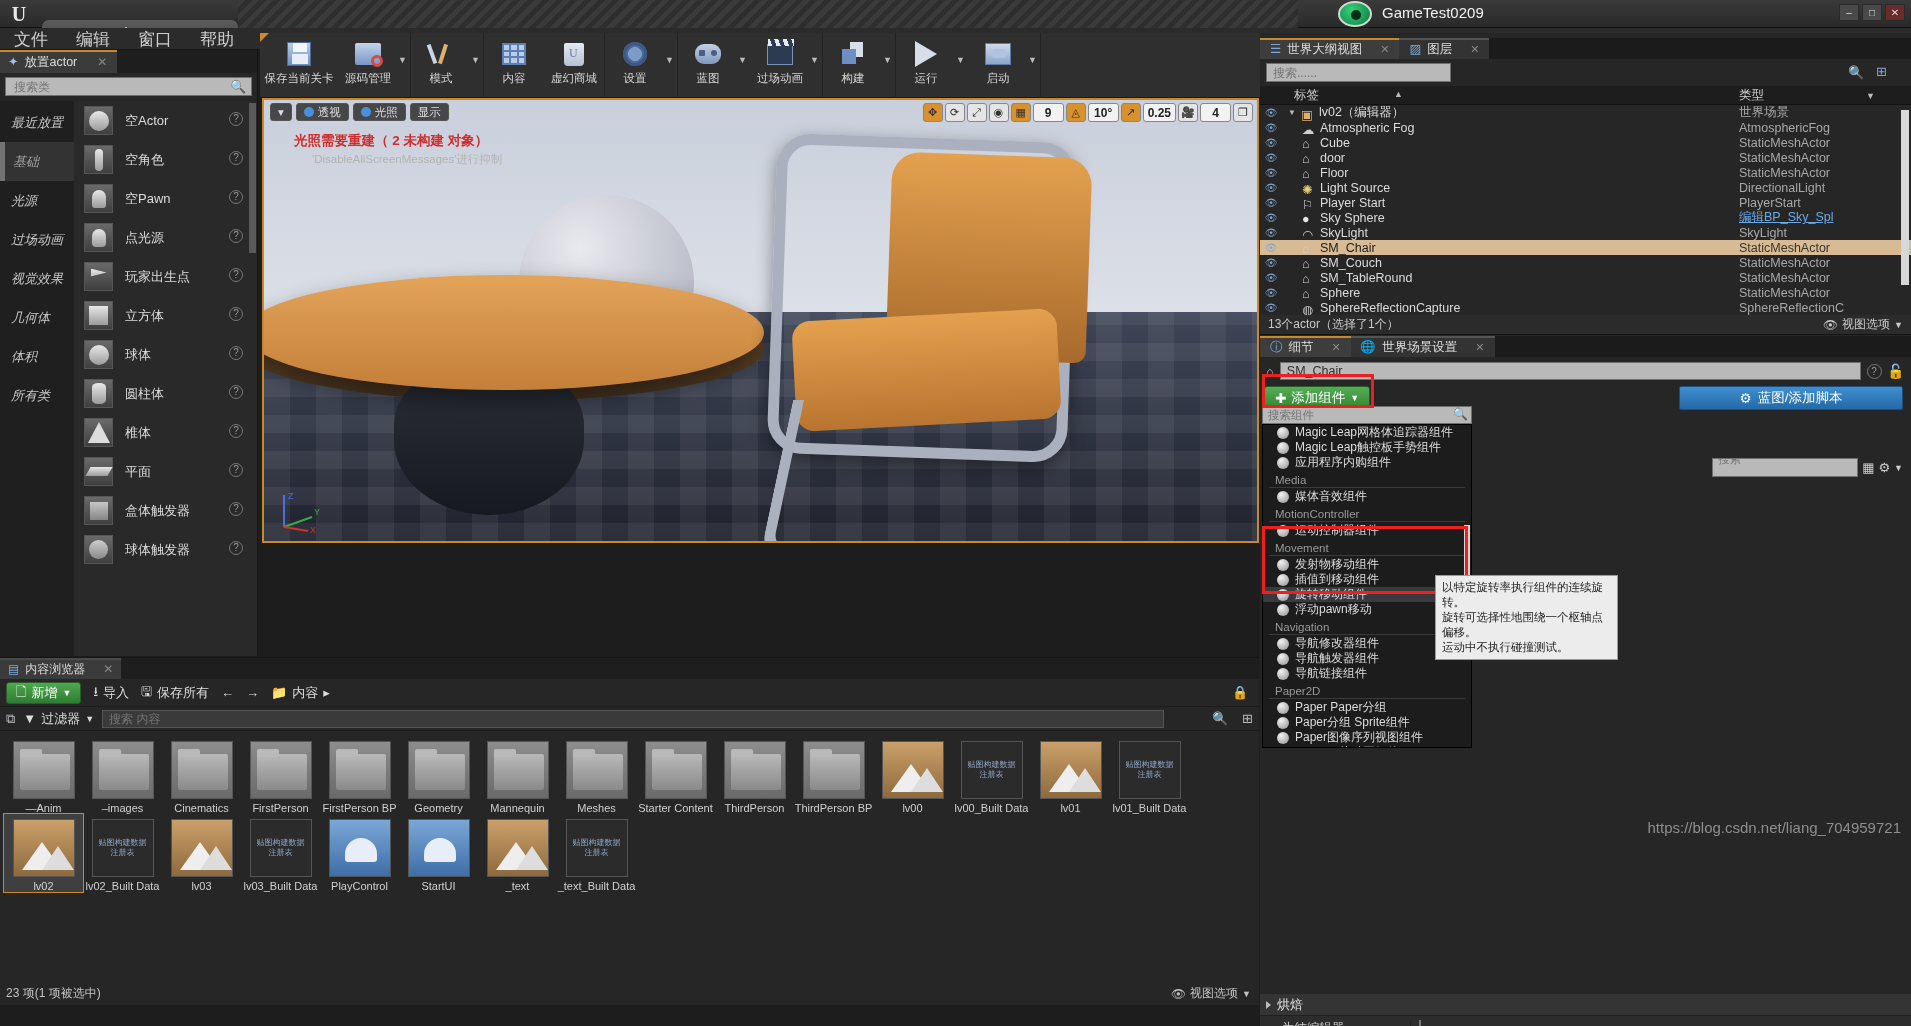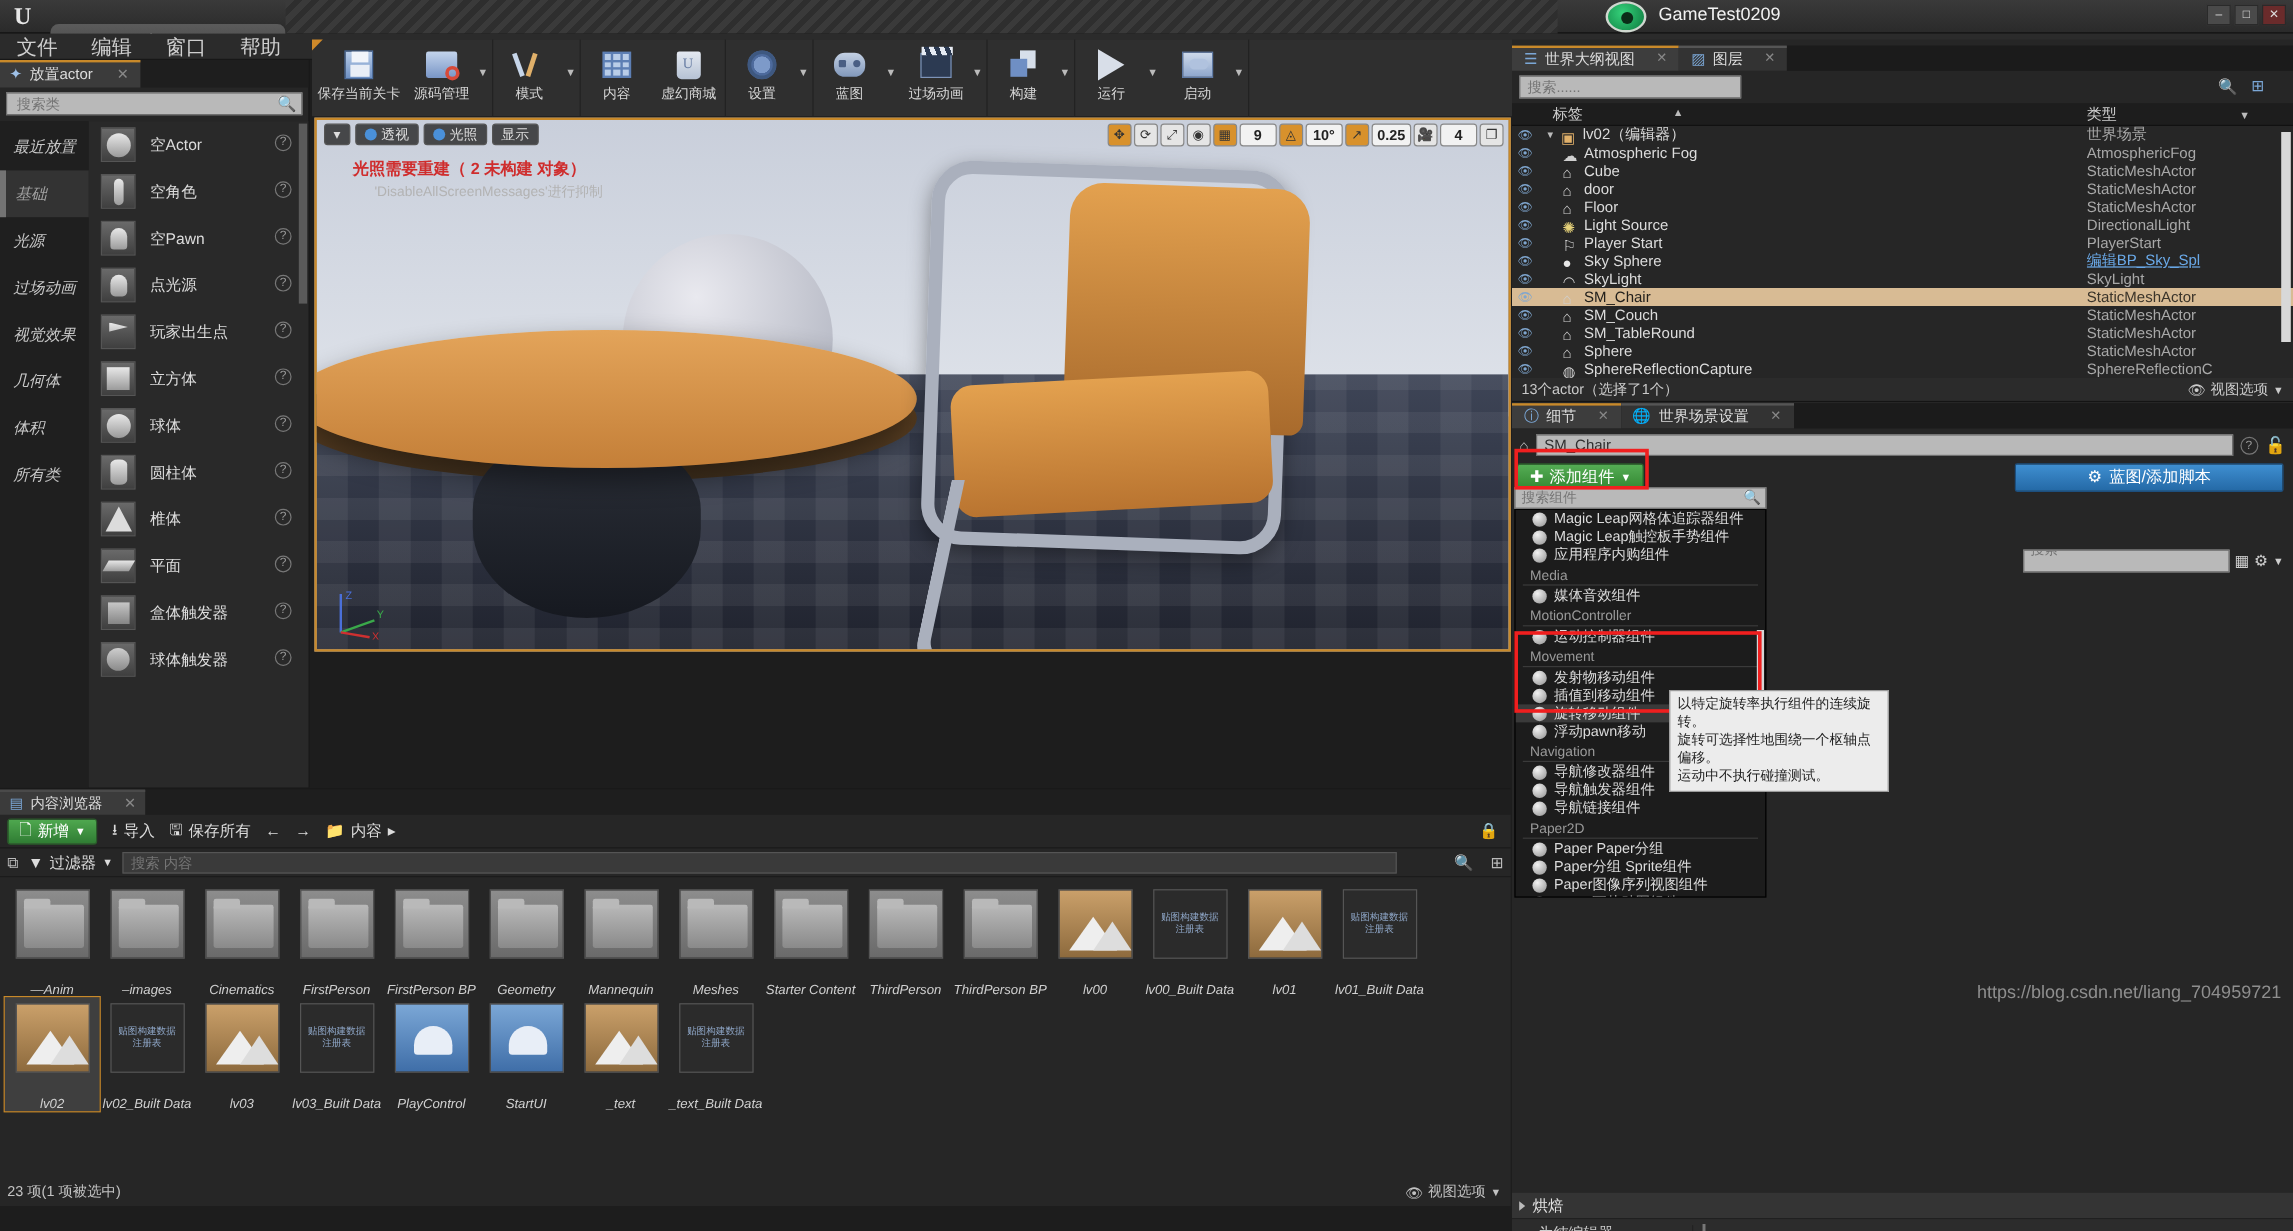--- a/index.html
+++ b/index.html
@@ -180,21 +180,21 @@
   .cb-thumb.map{background:linear-gradient(#caa06a,#8d6a3d);}
   .cb-thumb.map::before{content:"";position:absolute;left:8px;top:22px;width:0;height:0;
      border-left:20px solid transparent;border-right:20px solid transparent;border-bottom:28px solid #eee;}
   .cb-thumb.map::after{content:"";position:absolute;left:28px;top:26px;width:0;height:0;
      border-left:16px solid transparent;border-right:16px solid transparent;border-bottom:24px solid #ddd;}
   .cb-thumb.data{background:#2b2b2b;display:flex;align-items:center;justify-content:center;
      color:#8fa7c8;font-size:8px;line-height:10px;padding:3px;text-align:center;}
   .cb-thumb.blue{background:linear-gradient(#7ba7d6,#3f6ea8);}
   .cb-thumb.blue::before{content:"";position:absolute;left:15px;top:18px;width:32px;height:24px;
      background:#e8eef7;border-radius:16px 16px 3px 3px;}
-  .cb-caption{font-size:11px;color:#d0d0d0;margin-top:20px;line-height:12px;font-style:italic;}
+  .cb-caption{font-size:11px;color:#d0d0d0;margin-top:3px;line-height:12px;}
   .cb-status{position:absolute;left:6px;bottom:3px;font-size:12px;color:#c2c2c2;}
   .cb-status-r{position:absolute;right:8px;bottom:3px;font-size:12px;color:#c2c2c2;display:flex;gap:4px;align-items:center;}
 
   
   .right-col{position:absolute; left:1260px; top:33px; width:651px; height:993px; background:#262626;}
   .outliner{position:absolute;left:0;top:5px;width:651px;height:297px;background:#262626;border-bottom:1px solid #141414;}
   .ol-tabbar{height:21px;background:#1b1b1b;position:relative;display:flex;}
   .ol-tab{height:21px;padding:0 10px;background:#333;color:#ddd;font-size:12.5px;line-height:21px;
      display:flex;align-items:center;gap:6px;border-top:2px solid #555;}
   .ol-tab.active{background:#3d3d3d;border-top:2px solid #c8892a;}
@@ -239,21 +239,21 @@
      font-size:11.5px;padding:0 20px 0 5px;line-height:16px;}
   .dd-list{position:absolute;left:1262px;top:424px;width:210px;height:324px;
      background:#1c1c1c;border:1px solid #000;z-index:20;overflow:hidden;}
   .dd-cat{font-size:11.5px;color:#9a9a9a;padding:2px 0 1px 6px;border-bottom:1px solid #3a3a3a;margin:2px 6px 1px 6px;}
   .dd-item{height:15px;display:flex;align-items:center;gap:6px;padding-left:14px;font-size:12px;color:#dcdcdc;}
   .dd-item.hover{background:#3a3a3a;}
   .dd-ico{width:12px;height:12px;border-radius:50%;background:radial-gradient(circle at 35% 30%,#f2f2f2,#8e8e8e);}
   .dd-scroll{position:absolute;right:1px;top:100px;width:6px;height:80px;background:#d5d5d5;z-index:22;}
 
   .tooltip{
-    position:absolute; left:1391px; top:575px; width:183px; min-height:48px;
+    position:absolute; left:1435px; top:575px; width:183px; min-height:48px;
     background:#ececec; border:1px solid #9a9a9a; color:#1e1e1e; font-size:11.5px;
     padding:4px 6px; line-height:15px; z-index:40;
   }
   .watermark{position:absolute; right:10px; bottom:190px; color:#8e8e8e; font-size:15px; z-index:45;}
 
   .bake-sec{position:absolute;left:0;top:658px;width:651px;}
   .prop-head{height:22px;background:#343434;display:flex;align-items:center;gap:6px;padding-left:6px;
      font-size:13px;color:#e0e0e0;border-bottom:1px solid #202020;}
   .prop-row{height:26px;display:flex;align-items:center;border-bottom:1px solid #202020;background:#2c2c2c;}
   .prop-lab{width:150px;padding-left:22px;font-size:12.5px;color:#cfcfcf;}
@@ -933,21 +933,21 @@
           <span style="font-size:9px;">▼</span>
         </div>
         <div style="flex:1"></div>
         <div class="dt-bp" style="margin-right:4px;width:224px;justify-content:center;">
           <span>⚙</span>
           <span>蓝图/添加脚本</span>
         </div>
       </div>
 
       <div class="mini-icons" style="top:122px; right:8px;">
-        <input style="width: 172px; height: 18px; background: rgb(185, 185, 185); border: 1px solid rgb(111, 111, 111); color: rgb(74, 74, 74); font-size: 11.5px; padding: 0px 18px 17px 5px;" placeholder="搜索">
+        <input style="width: 146px; height: 18px; background: rgb(185, 185, 185); border: 1px solid rgb(111, 111, 111); color: rgb(74, 74, 74); font-size: 11.5px; padding: 0px 18px 17px 5px;" placeholder="搜索">
         <span style="color:#cfcfcf;">▦</span>
         <span style="color:#cfcfcf;">⚙</span>
         <span style="color:#cfcfcf;font-size:9px;">▼</span>
       </div>
 
       <div class="bake-sec">
         <div class="prop-head">
           <span class="tri"></span>
           <span>烘焙</span>
         </div>

